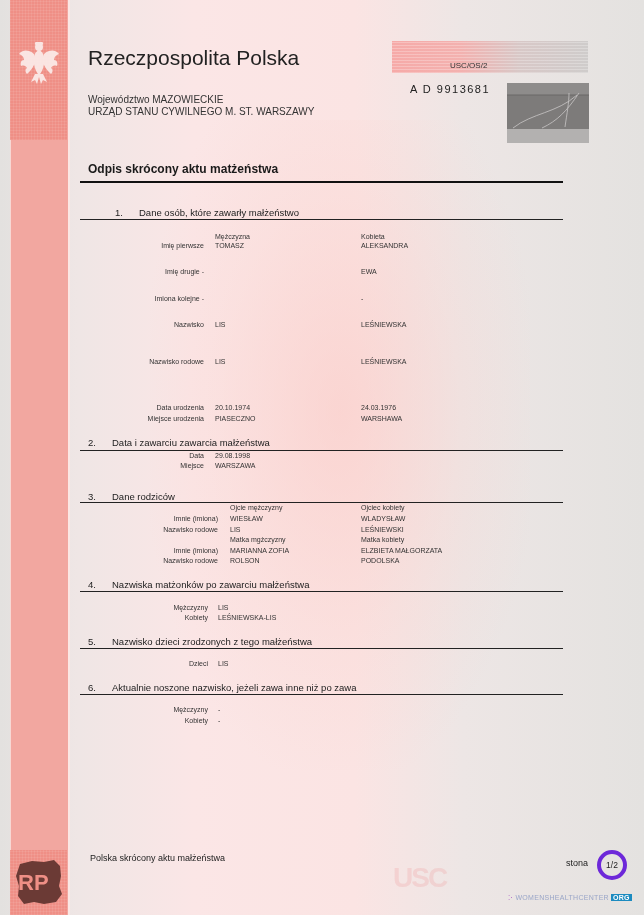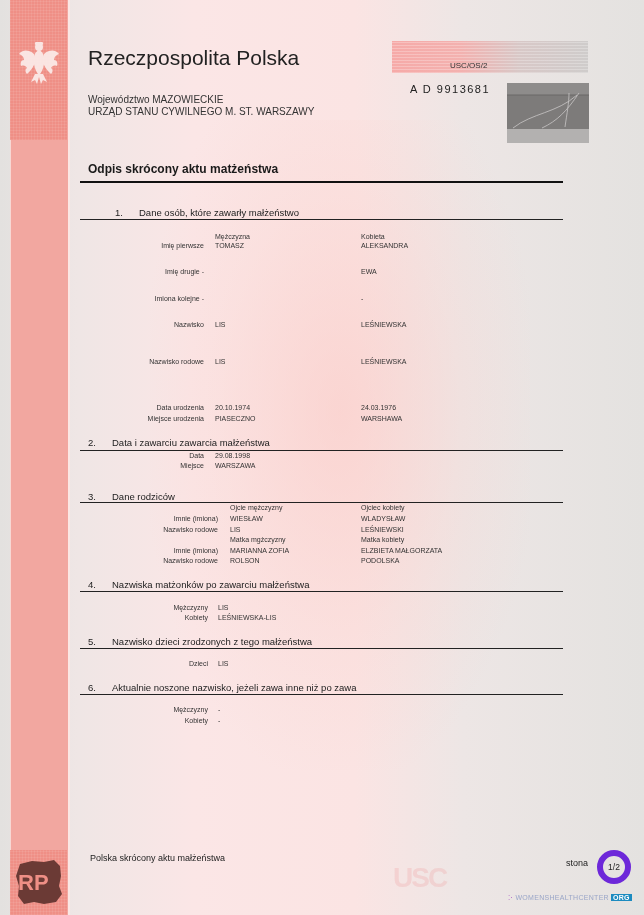--- a/index.html
+++ b/index.html
@@ -54,21 +54,21 @@
   .sec-num { display: inline-block; width: 24px; }
   .sec-rule { position: absolute; left: 80px; width: 483px; height: 1px; background: #222; }
 
   .lbl { position: absolute; font-size: 7px; color: #333; text-align: right; width: 140px; white-space: nowrap; }
   .val { position: absolute; font-size: 7px; color: #333; white-space: nowrap; }
 
   .footer-text { position: absolute; left: 90px; top: 853px; font-size: 9px; color: #222; }
   .page-label { position: absolute; left: 566px; top: 858px; font-size: 9px; color: #222; text-align: center; }
   .page-circle {
     position: absolute; left: 597px; top: 850px; width: 22px; height: 22px;
-    border: 6px solid #6d28d9; border-radius: 50%; font-size: 8.5px; color: #222;
+    border: 4px solid #6d28d9; border-radius: 50%; font-size: 8.5px; color: #222;
     display: flex; align-items: center; justify-content: center;
   }
   .usc-mark { position: absolute; left: 393px; top: 862px; font-size: 28px; font-weight: bold; color: rgba(240,150,150,0.25); letter-spacing: -2px; }
   .watermark { position: absolute; left: 508px; top: 894px; font-size: 7px; color: #9aa6c8; letter-spacing: 0.3px; white-space: nowrap; }
   .watermark .org { background: #1c8bc0; color: #fff; padding: 0 2px; font-weight: bold; margin-left: 2px; }
   .watermark .dots { color: #a24bbf; }
 </style>
 </head>
 <body>
 

